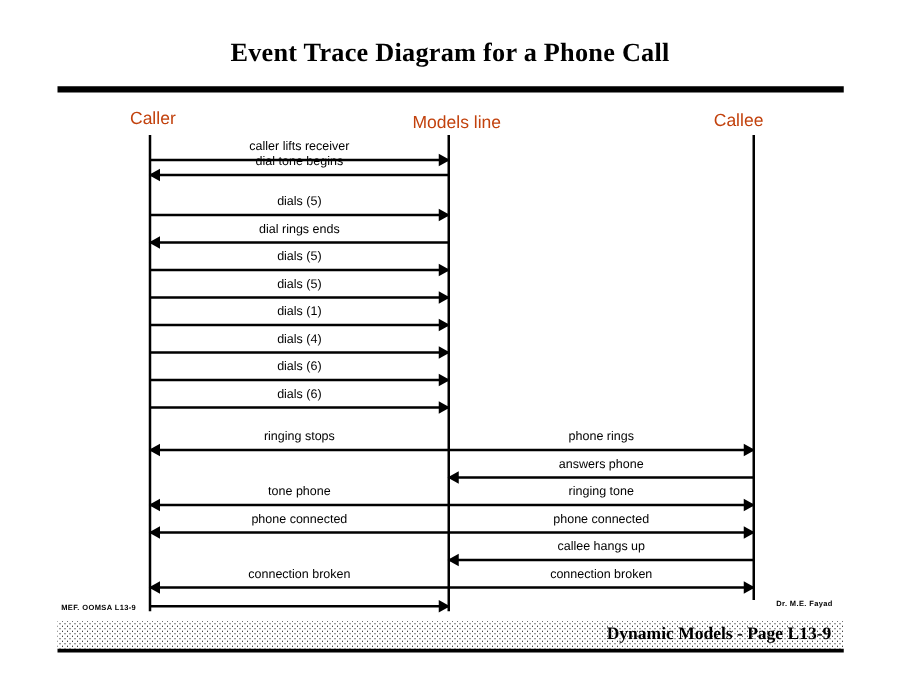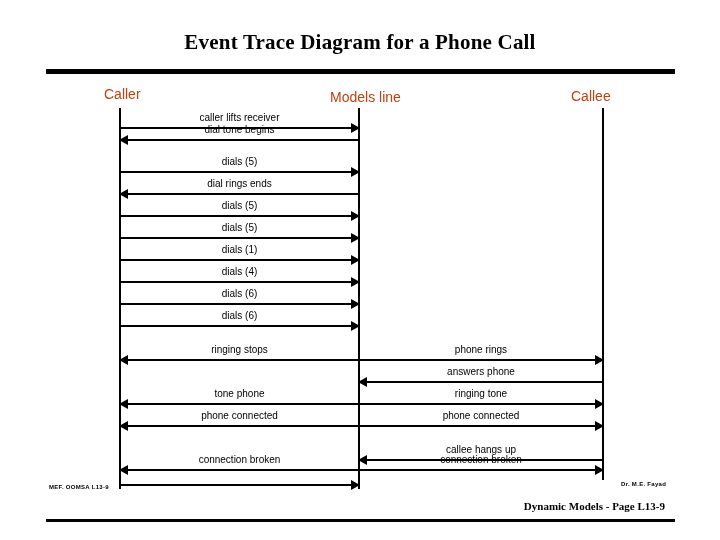--- a/index.html
+++ b/index.html
@@ -151,21 +151,21 @@
       radial-gradient(#000000 0.6px, transparent 0.7px);
     background-size: 4px 4px, 4px 4px;
     background-position: 0 0, 2px 2px;
     overflow: hidden;
   }
   #footer-band-text {
     position: absolute;
     right: 10px;
     top: 3px;
     font-family: "Liberation Serif", serif;
-    font-size: 11px;
+    font-size: 14px;
     font-weight: bold;
     color: #000000;
     white-space: nowrap;
   }
   #footer-rule {
     position: absolute;
     left: 46px;
     top: 519px;
     width: 629px;
     height: 3px;
@@ -267,21 +267,21 @@
       <div class="message dir-left" style="left: 120px; width: 239px; top: 425px;">
         <div class="line"></div>
         <div class="head"></div>
         <div class="label">phone connected</div>
       </div>
       <div class="message dir-right" style="left: 359px; width: 244px; top: 425px;">
         <div class="line"></div>
         <div class="head"></div>
         <div class="label">phone connected</div>
       </div>
-      <div class="message dir-left" style="left: 359px; width: 244px; top: 459px;">
+      <div class="message dir-left" style="left: 359px; width: 244px; top: 447px;">
         <div class="line"></div>
         <div class="head"></div>
         <div class="label">callee hangs up</div>
       </div>
       <div class="message dir-left" style="left: 120px; width: 239px; top: 469px;">
         <div class="line"></div>
         <div class="head"></div>
         <div class="label">connection broken</div>
       </div>
       <div class="message dir-right" style="left: 359px; width: 244px; top: 469px;">

